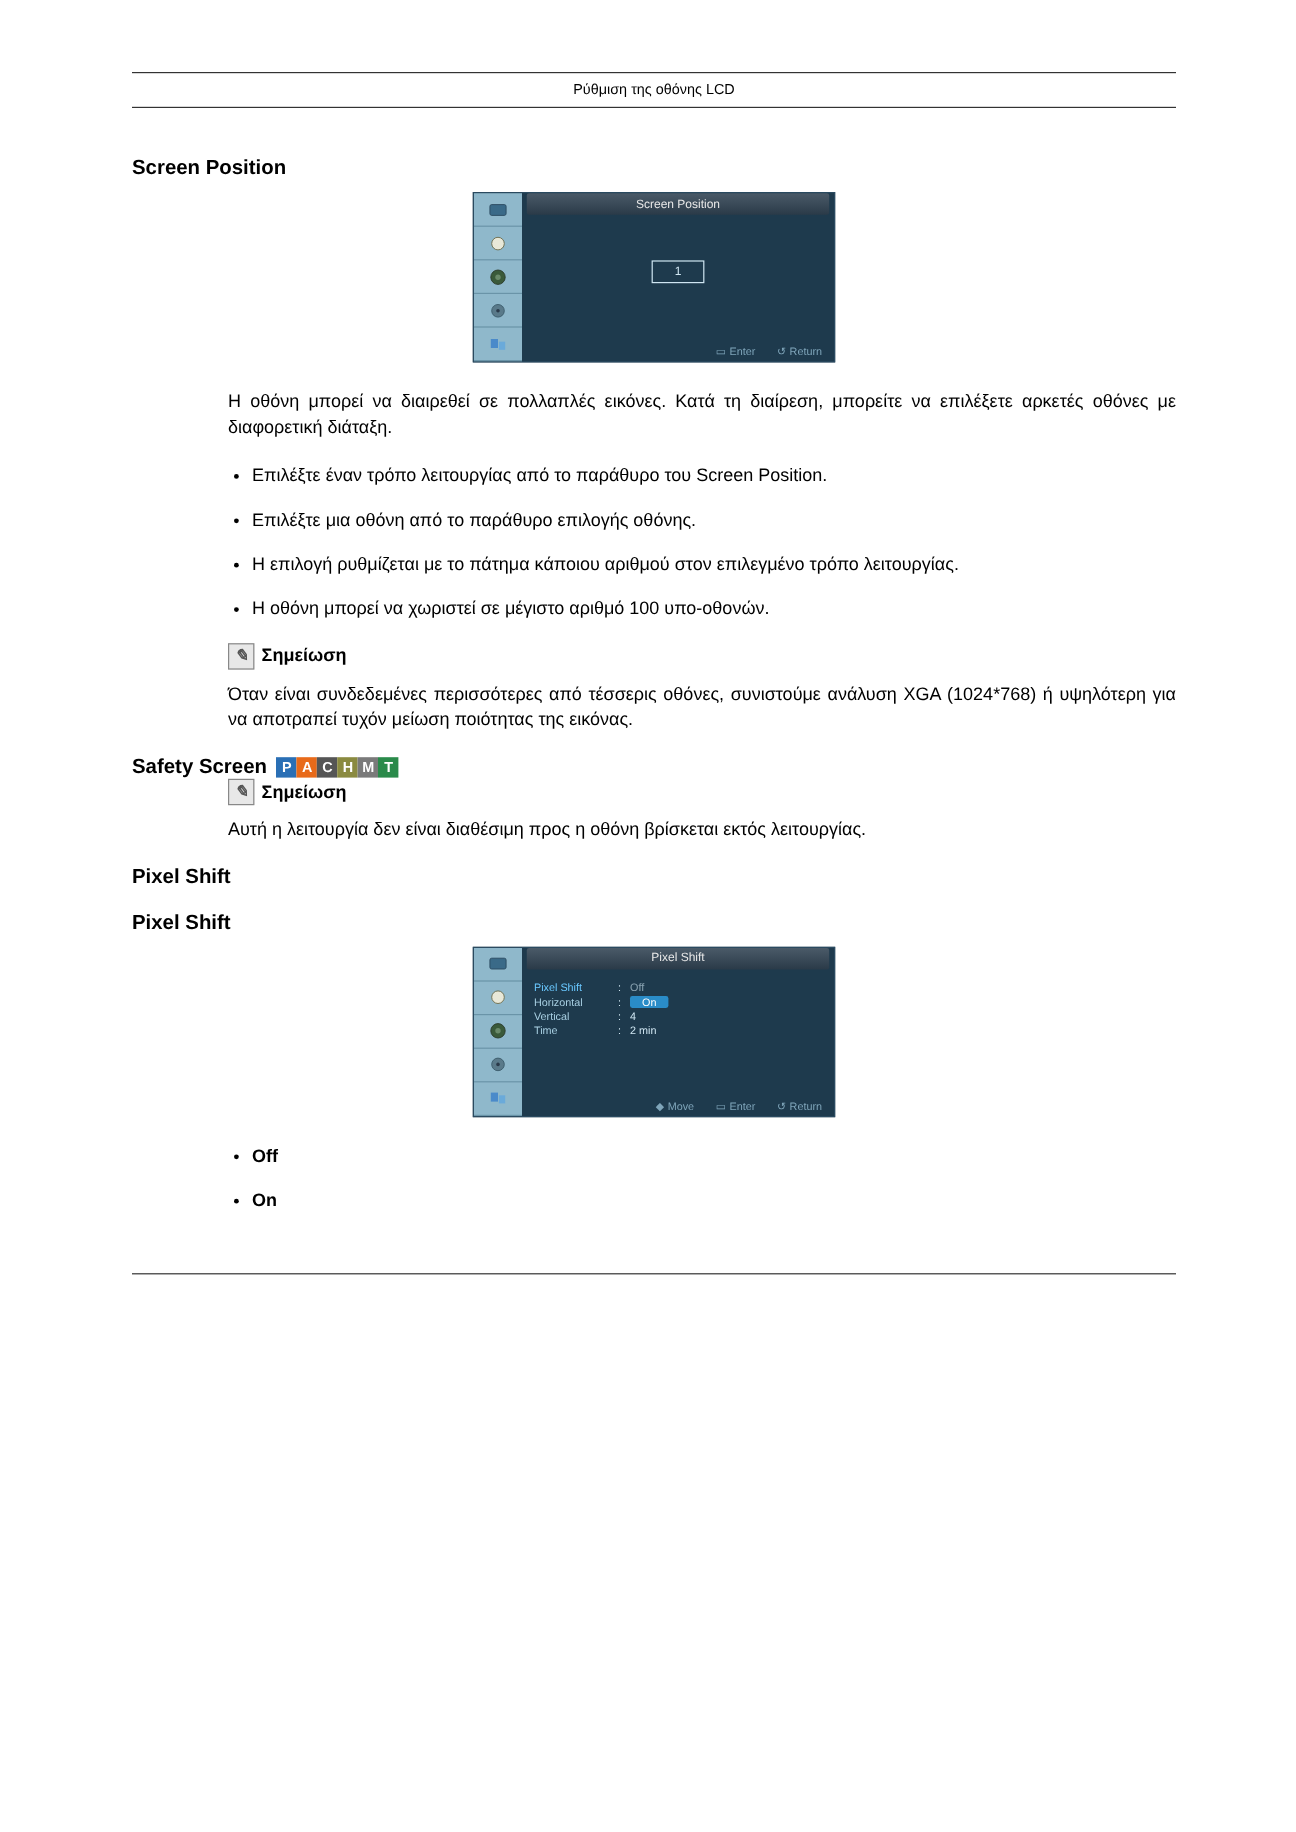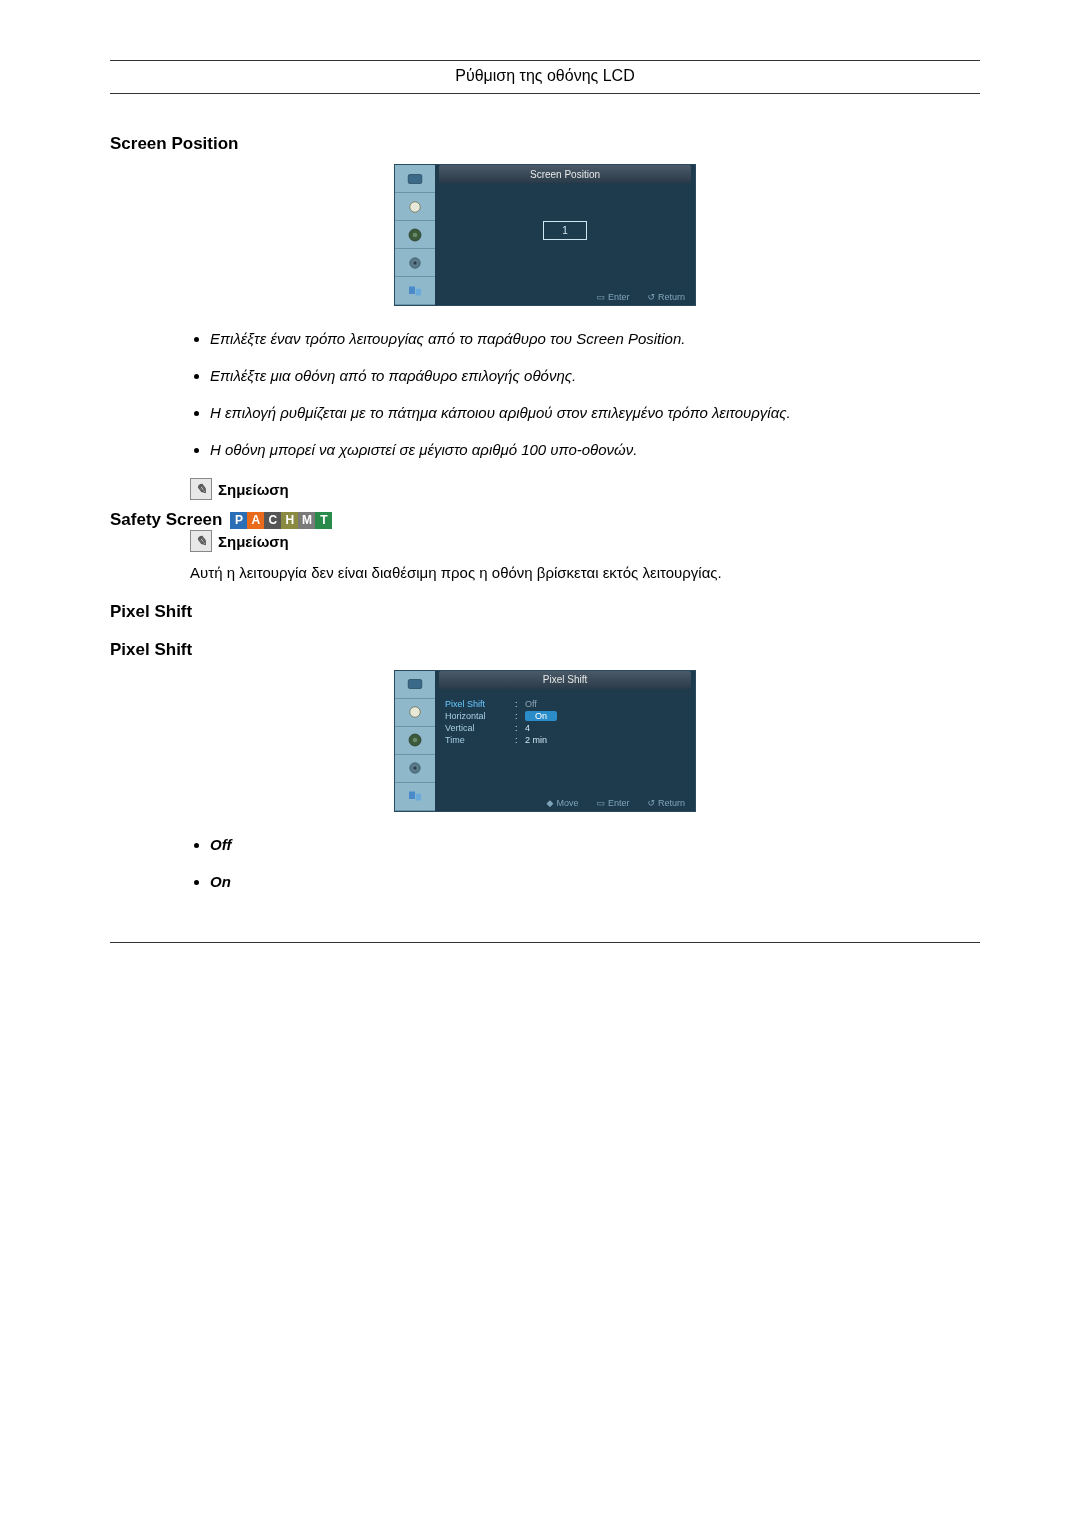--- a/index.html
+++ b/index.html
@@ -14,21 +14,21 @@
   .page {
     padding: 60px 100px 60px 110px;
     box-sizing: border-box;
   }
   .header-line {
     border-top: 1px solid #333;
     margin-bottom: 6px;
   }
   .header {
     text-align: center;
-    font-size: 16px;
+    font-size: 12px;
     padding-bottom: 8px;
     border-bottom: 1px solid #333;
     margin-bottom: 40px;
   }
   h2.section {
     font-size: 17px;
     font-weight: bold;
     margin: 0 0 10px 0;
   }
   h2.section.with-icons {
@@ -54,21 +54,20 @@
   .chip-m{background:#7a7a7a;}
   .chip-t{background:#2a8a4a;}
   .body-text {
     margin: 0 0 18px 80px;
     line-height: 1.45;
     text-align: justify;
   }
   ul.bullets {
     margin: 0 0 18px 80px;
     padding-left: 20px;
-    font-style: italic;
   }
   ul.bullets li {
     margin-bottom: 16px;
     line-height: 1.4;
   }
   .note-row {
     margin: 12px 0 10px 80px;
     display:flex;
     align-items:center;
     gap:6px;
@@ -227,32 +226,34 @@
           </div>
           <div class="osd-foot">
             <span class="fi">▭ <span>Enter</span></span>
             <span class="fi">↺ <span>Return</span></span>
           </div>
         </div>
       </div>
     </div>
   </div>
 
+  <p class="body-text">H οθόνη μπορεί να διαιρεθεί σε πολλαπλές εικόνες. Κατά τη διαίρεση, μπορείτε να επιλέξετε αρκετές οθόνες με διαφορετική διάταξη.</p>
 
   <ul class="bullets">
     <li>Επιλέξτε έναν τρόπο λειτουργίας από το παράθυρο του <span>Screen Position</span>.</li>
     <li>Επιλέξτε μια οθόνη από το παράθυρο επιλογής οθόνης.</li>
     <li>Η επιλογή ρυθμίζεται με το πάτημα κάποιου αριθμού στον επιλεγμένο τρόπο λειτουργίας.</li>
     <li>H οθόνη μπορεί να χωριστεί σε μέγιστο αριθμό 100 υπο-οθονών.</li>
   </ul>
 
   <div class="note-row">
     <span class="note-icon">✎</span>
     <span>Σημείωση</span>
   </div>
+  <p class="body-text">Όταν είναι συνδεδεμένες περισσότερες από τέσσερις οθόνες, συνιστούμε ανάλυση XGA (1024*768) ή υψηλότερη για να αποτραπεί τυχόν μείωση ποιότητας της εικόνας.</p>
 
   <h2 class="section with-icons">
     <span>Safety Screen</span>
     <span class="icon-chip">
       <span class="chip-p">P</span>
       <span class="chip-a">A</span>
       <span class="chip-c">C</span>
       <span class="chip-h">H</span>
       <span class="chip-m">M</span>
       <span class="chip-t">T</span>

